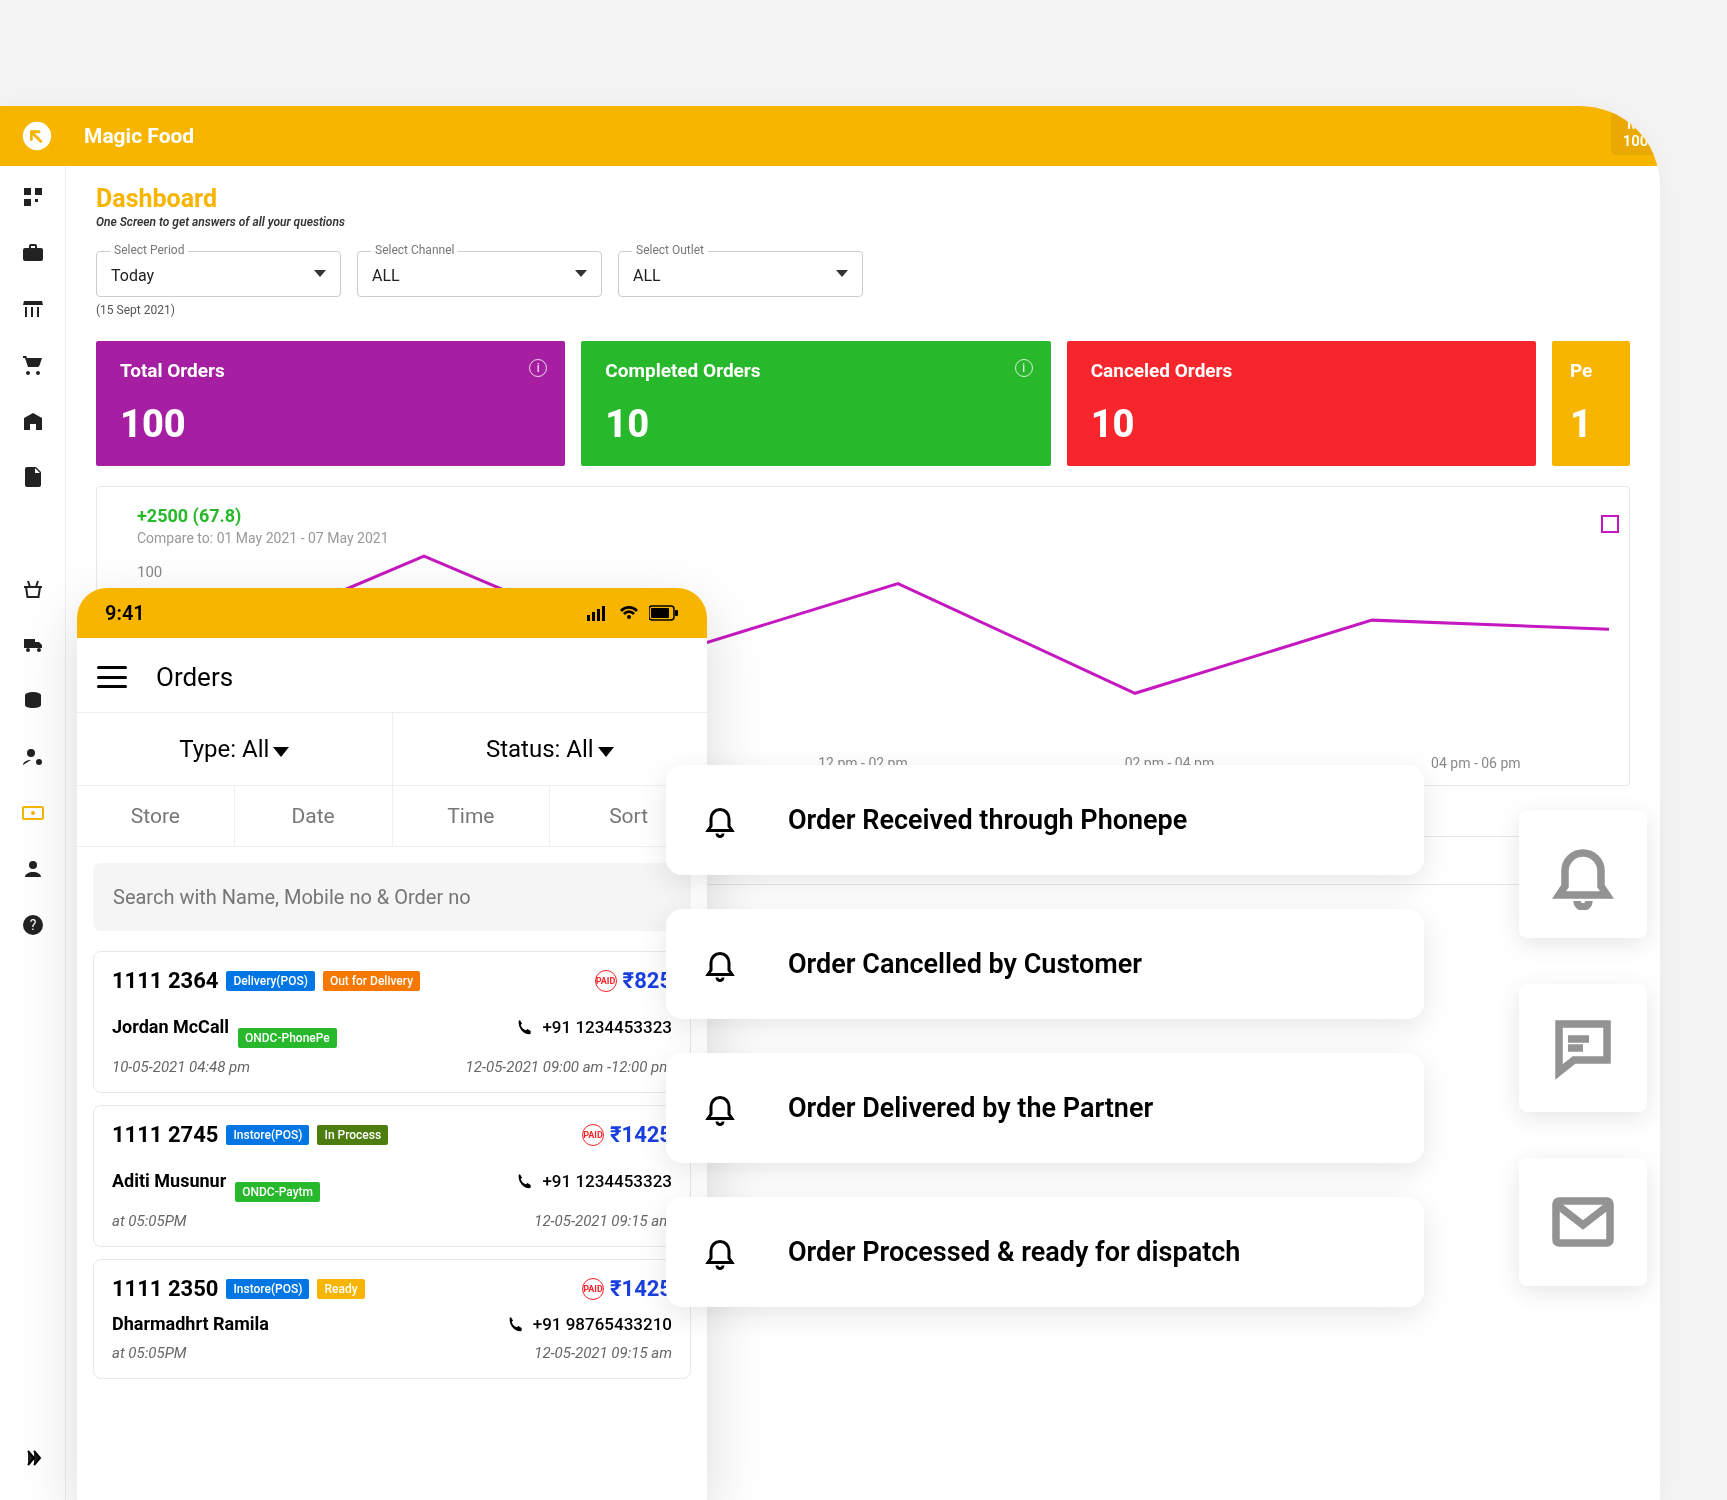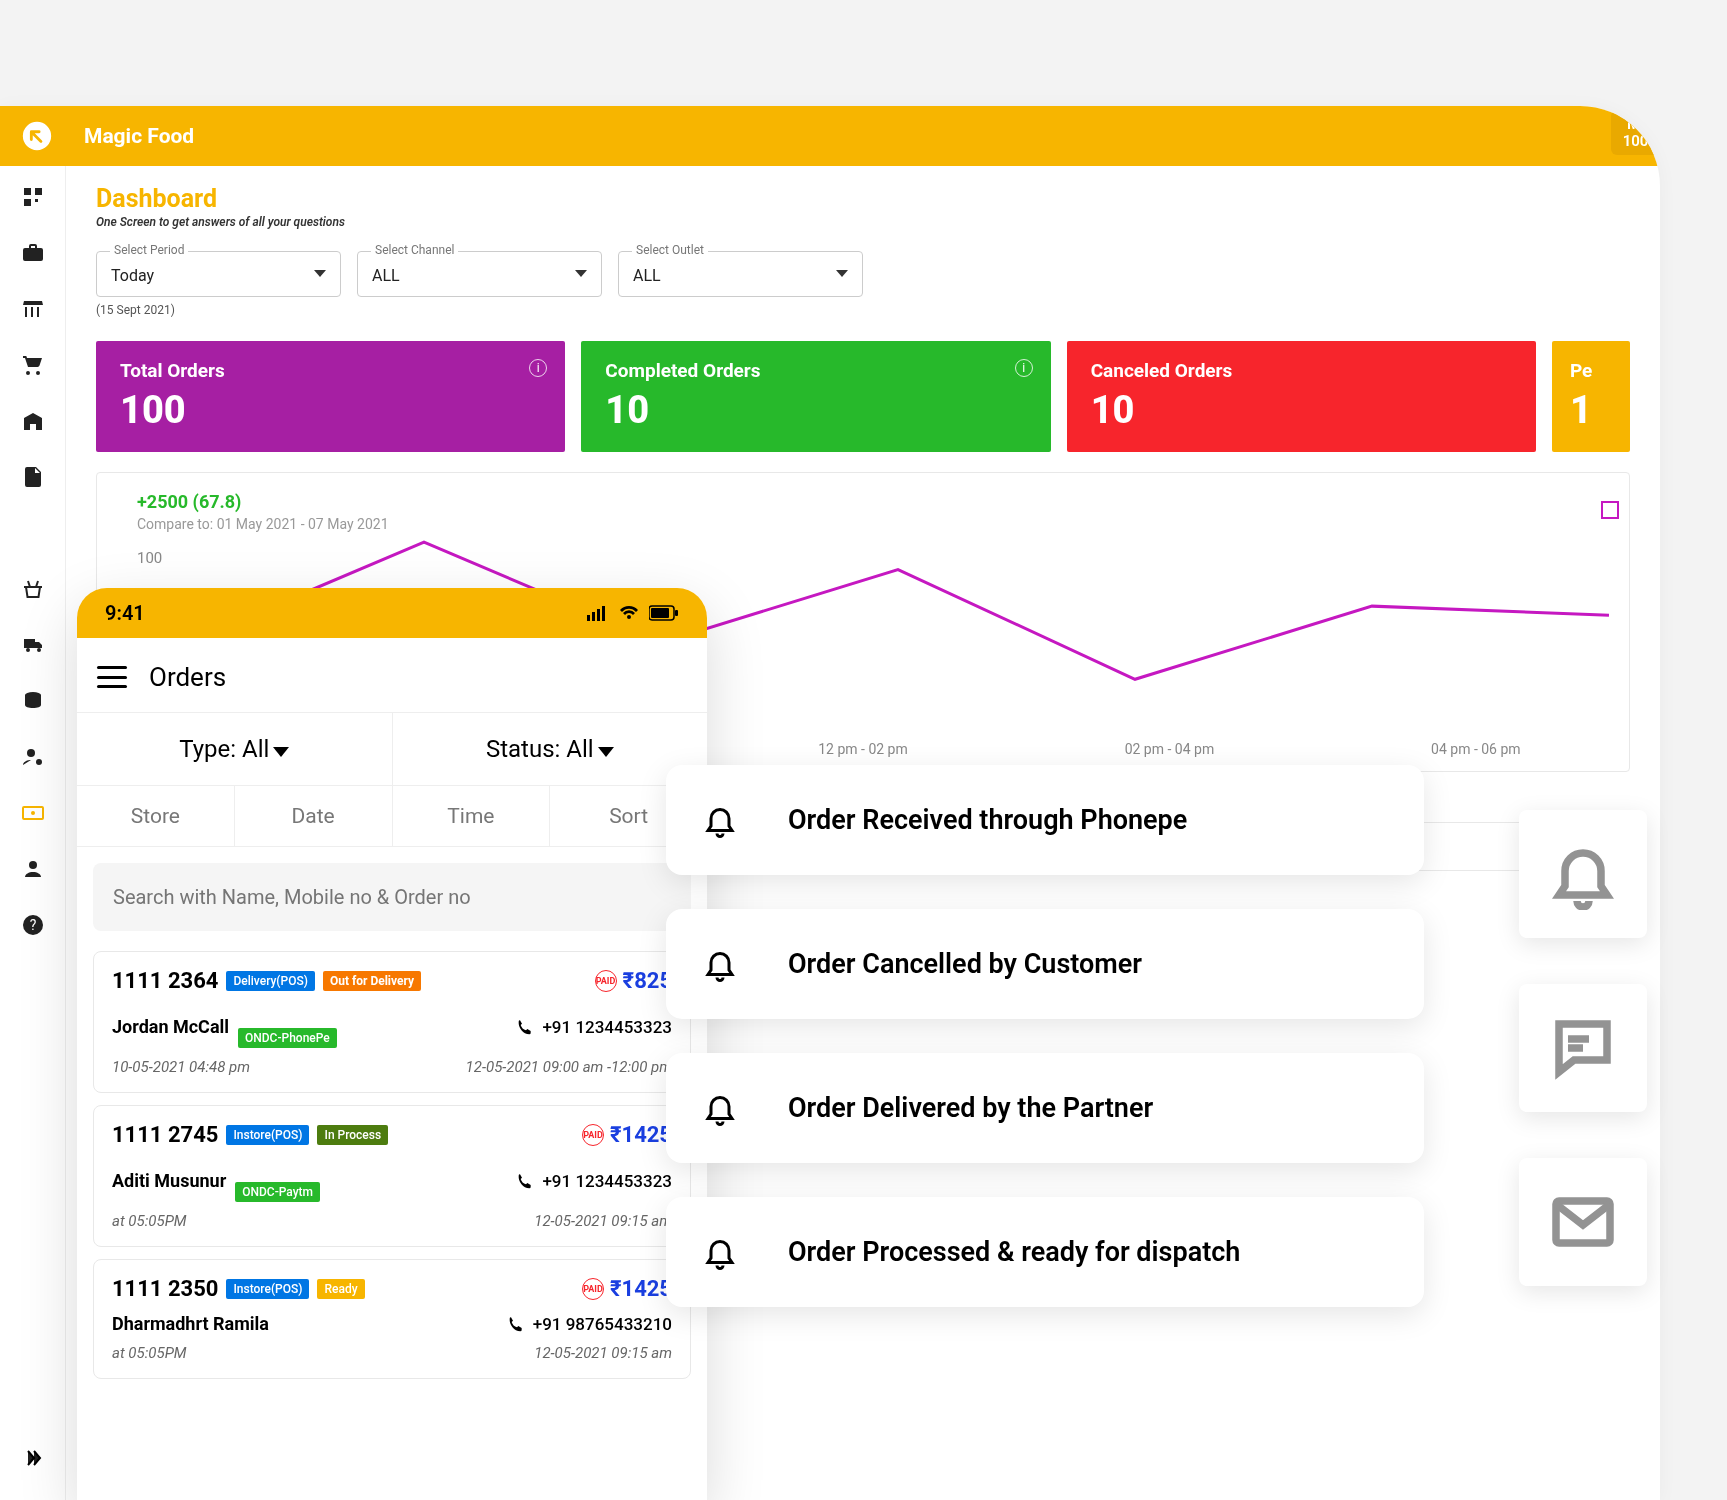--- a/index.html
+++ b/index.html
@@ -28,21 +28,21 @@
 .filters { display: flex; gap: 16px; margin-top: 22px; align-items: flex-start; }
 .select-wrap { position: relative; border: 1px solid #ccc; border-radius: 4px; width: 245px; height: 46px; background: #fff; }
 .select-label { position: absolute; top: -9px; left: 13px; font-size: 12px; color: #777; background: #fff; padding: 0 4px; }
 .select-val { padding: 14px 12px 0 14px; font-size: 16px; color: #222; }
 .select-caret { position: absolute; right: 14px; top: 18px; width: 0; height: 0; border-left: 6px solid transparent; border-right: 6px solid transparent; border-top: 7px solid #333; }
 .period-note { font-size: 12px; color: #555; margin-top: 6px; }
 
 
 .cards { display: flex; gap: 16px; margin-top: 24px; }
 .card { flex: 1; min-width: 0; color: #fff; padding: 18px 24px 20px 24px; border-radius: 2px; position: relative; }
-.card h4 { font-size: 19px; font-weight: 700; margin-bottom: 6px; }
+.card h4 { font-size: 19px; font-weight: 700; margin-bottom: 20px; }
 .card .big { font-size: 38px; font-weight: 800; }
 .card .info-ic { position: absolute; right: 18px; top: 18px; width: 18px; height: 18px; border: 1.5px solid rgba(255,255,255,0.8); border-radius: 50%; font-size: 12px; line-height: 16px; text-align: center; }
 .card.total { background: #a61fa3; }
 .card.completed { background: #27b92b; }
 .card.canceled { background: #f7252c; }
 .card.pending { background: #f7b500; min-width: 78px; flex: 0 0 78px; padding-left: 18px; padding-right: 6px; overflow: hidden; white-space: nowrap; }
 
 
 .chart-panel { border: 1px solid #e8e8e8; background: #fff; margin-top: 20px; padding: 18px 40px 16px 40px; position: relative; height: 300px; border-radius: 4px; }
 .chart-delta { color: #27b92b; font-weight: 700; font-size: 18px; }
@@ -52,21 +52,21 @@
 .x-ticks { position: absolute; bottom: 14px; left: 0; right: 0; display: flex; }
 .x-ticks span { flex: 1; text-align: center; font-size: 14px; color: #888; }
 .chart-svg { position: absolute; left: 90px; right: 20px; top: 60px; bottom: 50px; }
 
 .legend-sq { position: absolute; right: 10px; top: 28px; width: 18px; height: 18px; border: 2px solid #c518c1; }
 
 
 .mobile { position: absolute; top: 588px; left: 77px; width: 630px; height: 912px; background: #fff; border-radius: 30px 30px 0 0; overflow: hidden; box-shadow: 0 20px 60px rgba(0,0,0,0.15); z-index: 5; }
 .m-status { background: #f7b500; height: 50px; display: flex; align-items: center; justify-content: space-between; padding: 0 28px; color: #000; font-weight: 600; font-size: 20px; }
 .m-status-icons { display: flex; gap: 10px; align-items: center; }
-.m-head { display: flex; align-items: center; gap: 22px; padding: 24px 20px 20px 20px; border-bottom: 1px solid #eee; }
+.m-head { display: flex; align-items: center; gap: 29px; padding: 24px 20px 20px 20px; border-bottom: 1px solid #eee; }
 .hamburger { width: 30px; height: 22px; display: flex; flex-direction: column; justify-content: space-between; cursor: pointer; }
 .hamburger span { height: 3px; background: #000; border-radius: 2px; }
 .m-head h2 { font-size: 26px; font-weight: 400; }
 
 .m-tabs { display: flex; border-bottom: 1px solid #eee; }
 .m-tabs .tab { flex: 1; text-align: center; padding: 22px 10px; font-size: 24px; border-right: 1px solid #eee; cursor: pointer; }
 .m-tabs .tab:last-child { border-right: none; }
 .m-tabs .caret { display: inline-block; margin-left: 4px; width: 0; height: 0; border-left: 8px solid transparent; border-right: 8px solid transparent; border-top: 10px solid #000; }
 
 .m-cols { display: flex; border-bottom: 1px solid #eee; }
@@ -75,21 +75,21 @@
 
 .m-search { padding: 16px 16px 20px 16px; }
 .m-search input { width: 100%; padding: 22px 20px; border: none; background: #f5f5f5; border-radius: 8px; font-size: 20px; color: #999; }
 
 .m-list { padding: 0 16px; }
 .m-item { border: 1px solid #e8e8e8; border-radius: 8px; padding: 16px 18px; margin-bottom: 12px; position: relative; }
 .m-row1 { display: flex; align-items: center; gap: 8px; flex-wrap: wrap; }
 .m-ordno { font-weight: 700; font-size: 22px; }
 .tag { font-size: 12px; color: #fff; padding: 3px 7px; border-radius: 2px; font-weight: 500; }
 .tag.blue { background: #0076e4; }
-.tag.orange { background: #f77800; font-weight: bold; }
+.tag.orange { background: #f77800; }
 .tag.purple { background: #4d7c0f; }
 .tag.yellow { background: #f7b500; color: #fff; }
 .tag.green { background: #27b92b; margin-top: 23px; }
 .m-price { margin-left: auto; color: #1a3fe0; font-weight: 700; font-size: 22px; display: flex; align-items: center; gap: 6px; }
 .paid-circle { width: 22px; height: 22px; border: 1.5px solid #f7252c; border-radius: 50%; color: #f7252c; font-size: 9px; font-weight: 700; display: flex; align-items: center; justify-content: center; }
 .m-row2 { display: flex; align-items: center; margin-top: 12px; font-weight: 700; font-size: 18px; }
 .m-row2 .phone { margin-left: auto; font-weight: 500; font-size: 17px; display: flex; align-items: center; gap: 10px; }
 .m-row3 { display: flex; align-items: center; margin-top: 10px; font-style: italic; color: #666; font-size: 15px; }
 .m-row3 span:last-child { margin-left: auto; }
 

